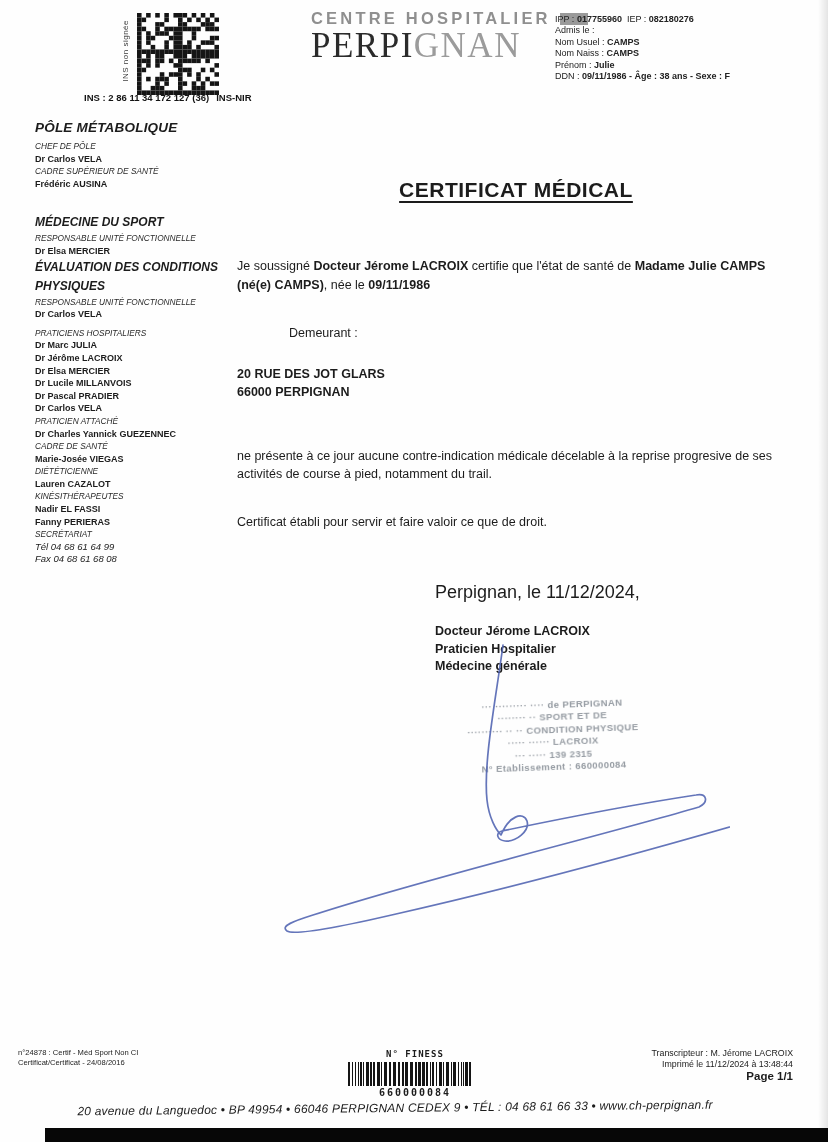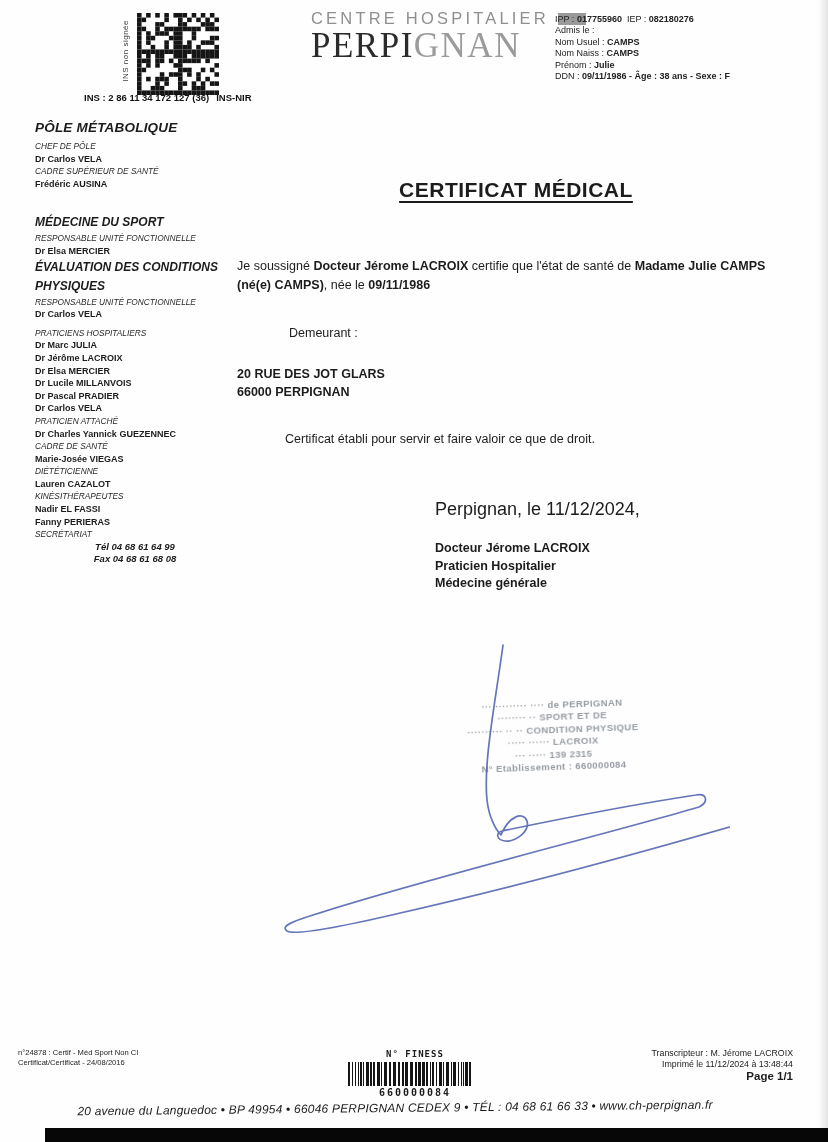--- a/index.html
+++ b/index.html
@@ -16,47 +16,47 @@
 
   
   .ins-vert{ position:absolute; left:121px; top:20px; writing-mode:vertical-rl;
     transform:rotate(180deg); font-size:8px; color:#3a3a3a; letter-spacing:.5px; }
   .qr{ position:absolute; left:137px; top:13px; width:82px; height:82px; }
   .ins-line{ position:absolute; left:84px; top:92px; font-size:9.5px; font-weight:bold; color:#141414; }
   .ins-line .ins-type{ margin-left:7px; }
 
   .logo{ position:absolute; left:311px; top:9px; }
   .logo-top{ display:flex; align-items:center; font-size:16.5px; letter-spacing:3.2px;
-    color:#8f8f8f; font-weight:400; }
+    color:#8f8f8f; font-weight:700; }
   .logo-block{ display:inline-block; width:28px; height:12px; background:#9a9a9a; margin-left:9px; }
   .logo-name{ font-size:35px; letter-spacing:1.5px; font-weight:500; line-height:36px; color:#2b2b2b;font-family:Liberation Serif, serif; }
   .logo-name .gray{ color:#9b9b9b; }
 
   .patient{ position:absolute; left:555px; top:14px; font-size:9px; line-height:11.4px; color:#222; }
   .patient b{ font-weight:bold;text-align:center; }
 
   
   .sidebar{ position:absolute; left:35px; top:118px; width:200px; line-height:12.6px; }
   .sb-h1{ font-size:13.5px; font-weight:bold; font-style:italic; line-height:20px; letter-spacing:.2px; }
   .sb-h2{ font-size:12px; font-weight:bold; font-style:italic; line-height:19px; }
   .sb-role{ font-size:8.3px; font-style:italic; color:#2a2a2a; }
   .sb-name{ font-size:9px; font-weight:bold; }
-  .sb-contact{ font-size:9.5px; font-weight:bold; font-style:italic;text-align:center; }
+  .sb-contact{ font-size:9.5px; font-weight:normal; font-style:italic; }
 
   
   .main{ position:absolute; left:237px; top:170px; width:558px; }
   .cert-title{ text-align:center; font-size:21px; font-weight:bold; letter-spacing:.5px;
     text-decoration:underline; text-underline-offset:4px; text-decoration-thickness:1.5px;
     margin-top:8px; }
   .para{ font-size:12.5px; line-height:18.5px; }
   .intro{ margin-top:55px; }
   .demeurant{ margin-top:30px; padding-left:52px; }
   .address{ margin-top:22px; font-weight:bold; line-height:18px; }
   .p1{ margin-top:46px; }
-  .p2{ margin-top:29px;margin-left:48px; }
+  .p2{ margin-top:29px; }
   .dateline{ margin-top:51px; margin-left:198px; font-weight:normal; font-size:18px; }
   .signer{ margin-top:20px; margin-left:198px; font-weight:bold; font-size:12.5px; line-height:17.5px; }
 
   
   .stamp{ position:absolute; left:388px; top:699px; width:330px; text-align:center;
     color:#969ca3; font-size:9.5px; font-weight:bold; line-height:12.4px;
     filter:blur(0.4px); transform:rotate(-2deg); letter-spacing:.4px; }
   .stamp-line{}
   .signature-svg{ position:absolute; left:150px; top:628px; }
 
@@ -323,20 +323,21 @@
 
     <p class="para intro"><span>Je soussigné </span><b>Docteur Jérome LACROIX</b><span> certifie que l'état de santé de </span><b>Madame Julie CAMPS (né(e) CAMPS)</b><span>, née le </span><b>09/11/1986</b></p>
 
     <p class="para demeurant">Demeurant :</p>
 
     <div class="para address">
       <div>20 RUE DES JOT GLARS</div>
       <div>66000 PERPIGNAN</div>
     </div>
 
+    <p class="para p1">ne présente à ce jour aucune contre-indication médicale décelable à la reprise progresive de ses activités de course à pied, notamment du trail.</p>
     <p class="para p2">Certificat établi pour servir et faire valoir ce que de droit.</p>
 
     <div class="dateline">Perpignan, le 11/12/2024,</div>
 
     <div class="signer">
       <div>Docteur Jérome LACROIX</div>
       <div>Praticien Hospitalier</div>
       <div>Médecine générale</div>
     </div>
   </main>

